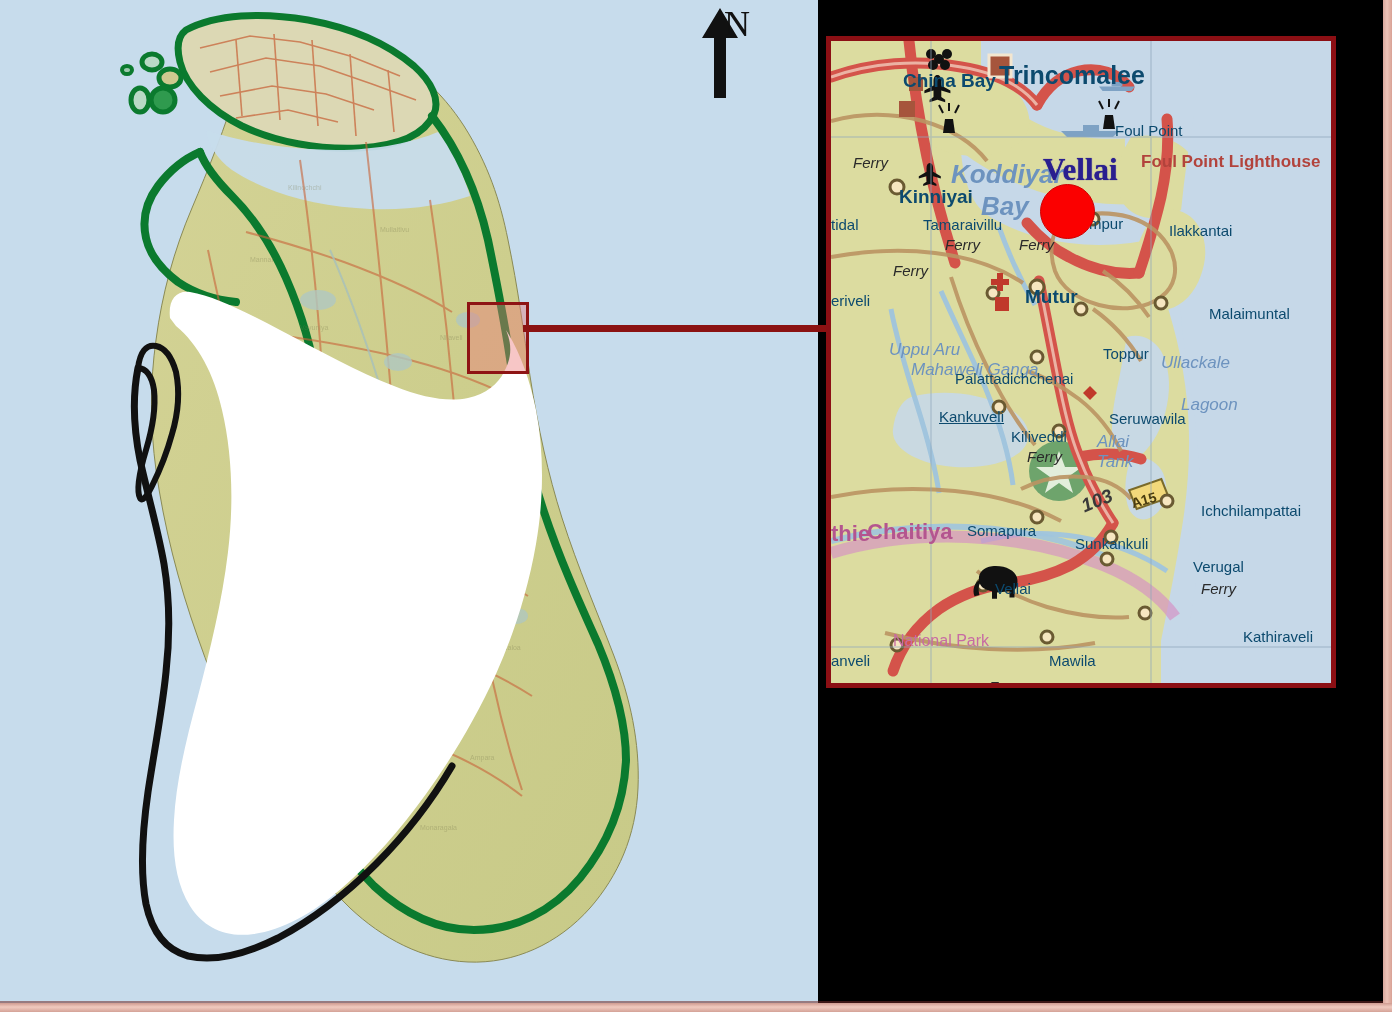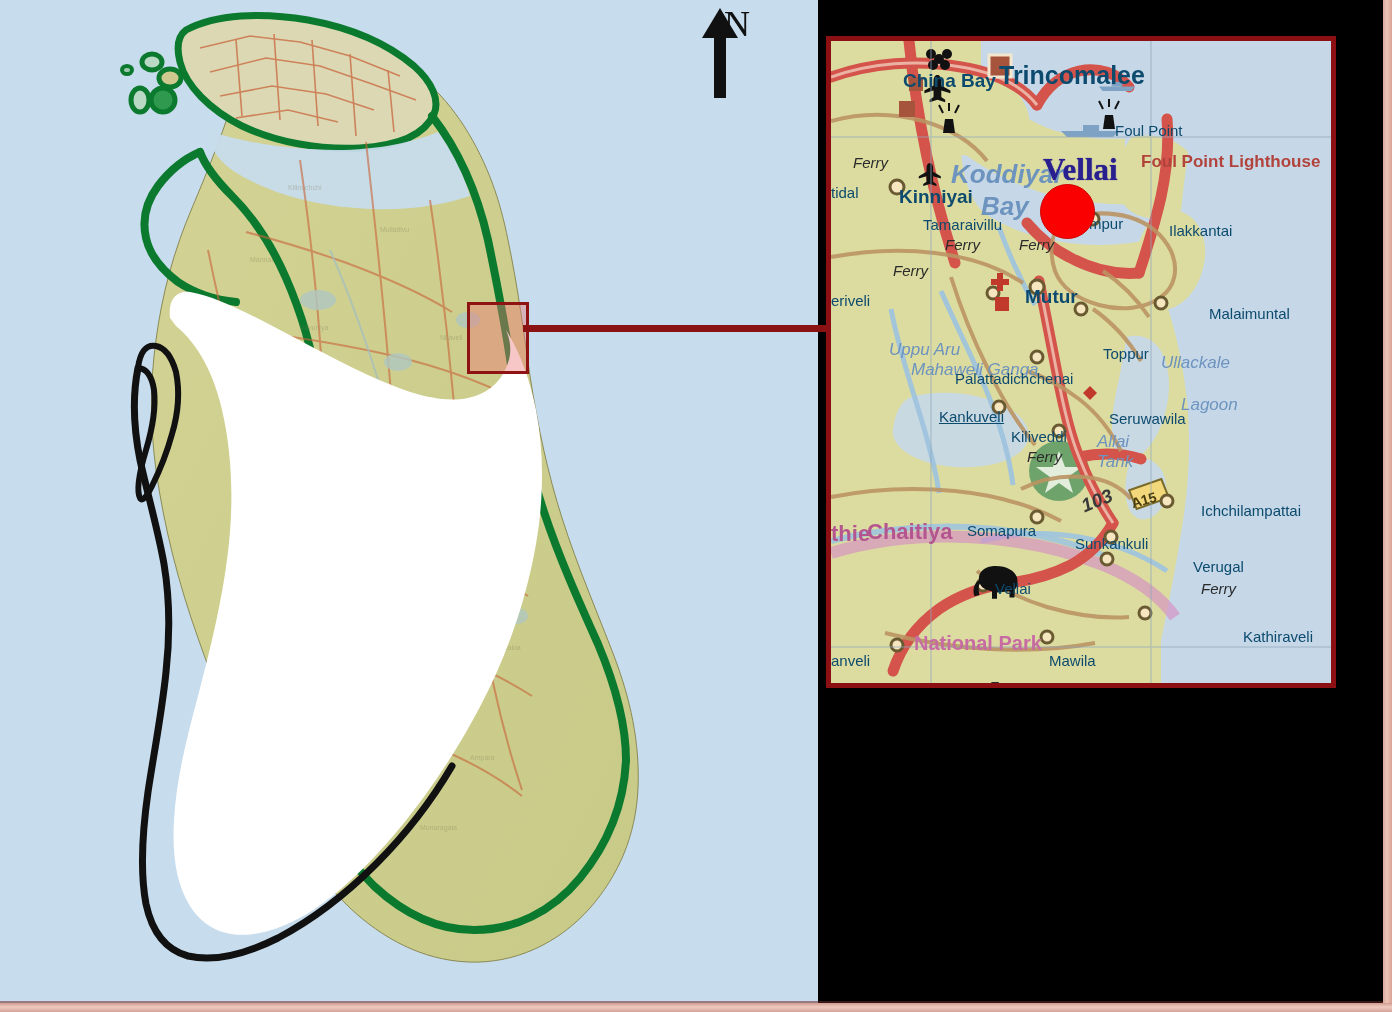--- a/index.html
+++ b/index.html
@@ -89,21 +89,21 @@
   .m-town{font-size:19px;font-weight:700;}
   .m-small{font-size:15px;}
   .m-big{font-size:25px;font-weight:700;}
   .m-water{
     font-style:italic;font-weight:700;color:#6d93bf;
   }
   .m-water-big{font-size:26px;}
   .m-water-sm{font-size:17px;font-weight:400;}
   .m-ferry{font-size:15px;font-style:italic;color:#2a2a2a;}
   .m-red{color:#b2433c;font-weight:700;font-size:17px;}
-  .m-park{color:#c76ba3;font-weight:700;font-size:20px;padding-left:21px;}
+  .m-park{color:#c76ba3;font-weight:400;font-size:16px;}
   .m-park2{color:#b4558f;font-weight:700;font-size:22px;}
   .m-road{font-style:italic;font-weight:700;font-size:19px;color:#3a3a3a;}
 
   .sampur-label{
     position:absolute;left:1043px;top:152px;
     font-family:"Liberation Serif",serif;
     font-weight:700;font-size:31px;
     color:#2a1f8f;
     text-shadow:0 0 1px #2a1f8f;
     z-index:40;
@@ -491,21 +491,21 @@
       </svg>
     </div>
 
     <div id="inset-labels">
         <div class="m-label m-big" style="left: 168px; top: 22px;">Trincomalee</div>
         <div class="m-label m-town" style="left: 72px; top: 30px;">China Bay</div>
         <div class="m-label m-small" style="left: 284px; top: 82px;">Foul Point</div>
         <div class="m-label m-red" style="left: 310px; top: 112px;">Foul Point Lighthouse</div>
         <div class="m-label m-ferry" style="left: 22px; top: 114px;">Ferry</div>
         <div class="m-label m-town" style="left: 68px; top: 146px;">Kinniyai</div>
-        <div class="m-label m-small" style="left: 0px; top: 144px;">tidal</div>
+        <div class="m-label m-small" style="left: 0px; top: 176px;">tidal</div>
         <div class="m-label m-water m-water-big" style="left: 120px; top: 120px;">Koddiyar</div>
         <div class="m-label m-water m-water-big" style="left: 150px; top: 152px;">Bay</div>
         <div class="m-label m-small" style="left: 92px; top: 176px;">Tamaraivillu</div>
         <div class="m-label m-ferry" style="left: 114px; top: 196px;">Ferry</div>
         <div class="m-label m-ferry" style="left: 188px; top: 196px;">Ferry</div>
         <div class="m-label m-small" style="left: 258px; top: 175px;">mpur</div>
         <div class="m-label m-small" style="left: 338px; top: 182px;">Ilakkantai</div>
         <div class="m-label m-ferry" style="left: 62px; top: 222px;">Ferry</div>
         <div class="m-label m-small" style="left: 0px; top: 252px;">eriveli</div>
         <div class="m-label m-town" style="left: 194px; top: 246px;">Mutur</div>

